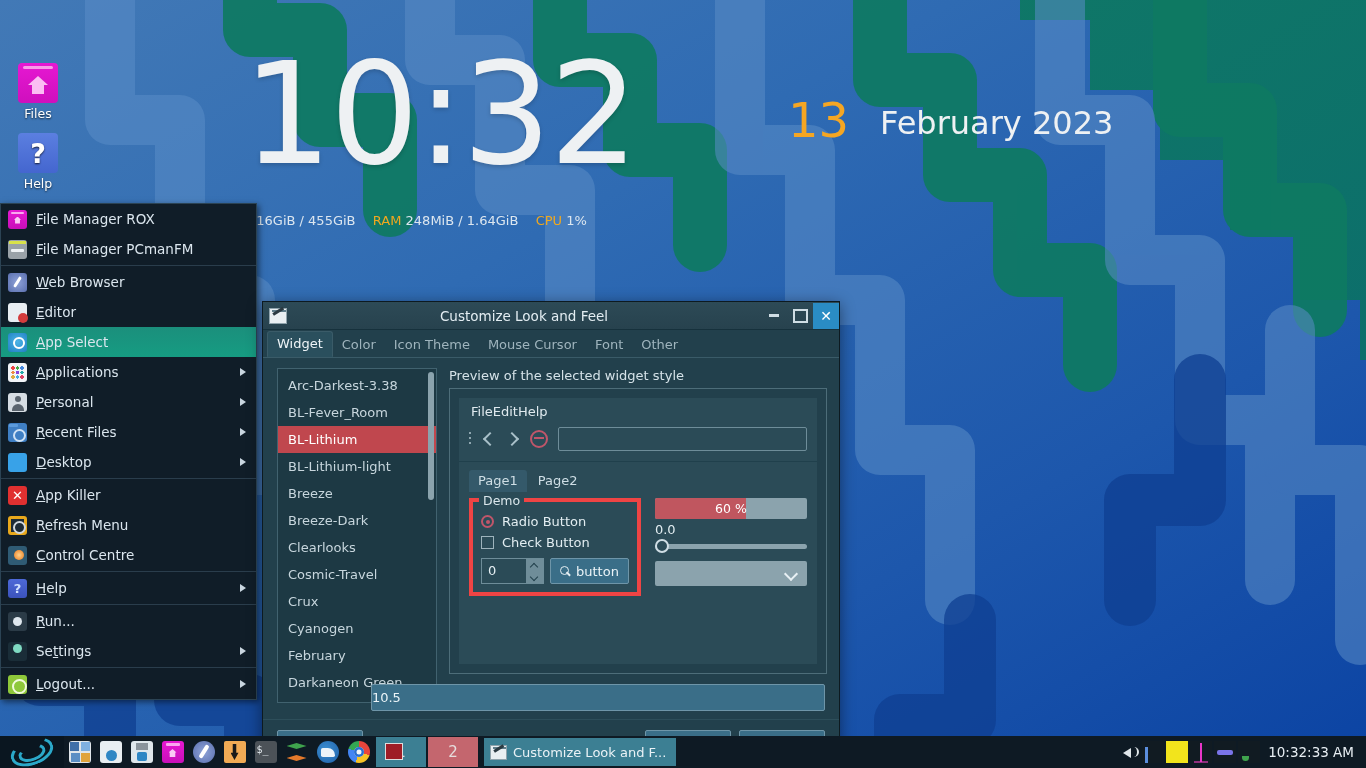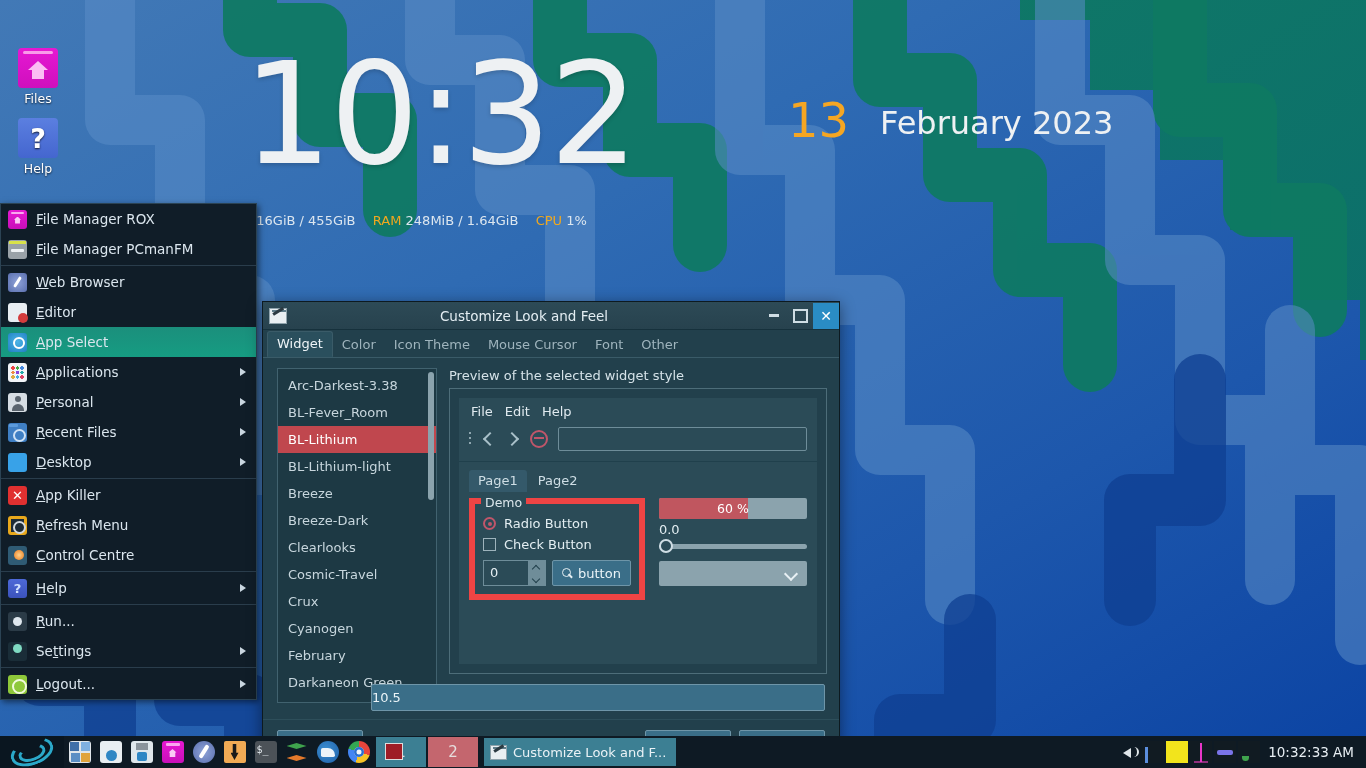--- a/index.html
+++ b/index.html
@@ -16,20 +16,21 @@
     background: linear-gradient(150deg,#3f79b8 0%, #3a74b6 18%, #2f6ab2 42%, #1f58ad 70%, #0f48a6 100%);
     overflow: hidden;
   }
   .wpsvg { position:absolute; inset:0; width:100%; height:100%; display:block; }
 
   
   .desk-icon {
     position: absolute; width: 68px; text-align: center;
     color: #fff; font-size: 12.5px;
     text-shadow: 0 1px 2px rgba(0,0,0,.75);
+    margin-top: 15px;
   }
   .desk-icon .glyph {
     width: 40px; height: 40px; margin: 0 auto 3px;
     border-radius: 4px; display: flex; align-items: center;
     justify-content: center; position: relative;
   }
   .icon-files { background: linear-gradient(#e618d2,#cf0fbd); }
   .icon-files::before {
     content:""; position:absolute; top:3px; left:5px; width:30px; height:3px;
     background:#f99ae9; border-radius:2px;
@@ -185,41 +186,41 @@
   }
 
   
   #previewcol { flex: 1; display: flex; flex-direction: column; min-width:0; }
   .prev-label { font-size: 13px; color: #d5e2e8; margin-bottom: 5px; }
   #previewbox {
     flex: 1; background: #22404c; border: 1px solid #4d6d79; padding: 9px;
     display: flex; flex-direction: column;
   }
   #demo-window { background: #2b4b57; flex: 1; display: flex; flex-direction: column; }
-  #demo-menubar { display: flex; gap: 12px; padding: 6px 12px 4px; font-size: 13px; color: #e0eaef; }
+  #demo-menubar { display: flex; gap: 0; padding: 6px 12px 4px; font-size: 13px; color: #e0eaef; }
   #demo-toolbar {
     display: flex; align-items: center; gap: 10px; padding: 4px 10px 10px;
     border-bottom: 1px solid #20404c;
   }
   .grip { width: 3px; height: 16px; position: relative; }
   .grip::before { content:""; position:absolute; left:0; top:1px; width:2px; height:2px; background:#8ea6af;
     box-shadow: 0 5px 0 #8ea6af, 0 10px 0 #8ea6af; }
   .chev { width: 14px; height: 16px; position: relative; }
   .chev::after{content:"";position:absolute;left:3px;top:3px;width:8px;height:8px;
     border-left:2px solid #a9c0c9;border-bottom:2px solid #a9c0c9;transform:rotate(45deg);}
   .chev.r::after{transform:rotate(-135deg);left:1px;}
   .stopicon { width:18px;height:18px;border:2px solid #c0566a;border-radius:50%;position:relative; }
   .stopicon::after{content:"";position:absolute;left:2px;top:5px;width:10px;height:2px;background:#c0566a;}
   #demo-entry { flex: 1; height: 24px; border: 1px solid #6e8d99; background: #2b4b57; border-radius: 2px; }
   #demo-nb { padding: 8px 10px 10px; flex: 1; }
   #nbtabs { display: flex; gap: 2px; }
   .nbtab { font-size: 13px; padding: 3px 9px 4px; color: #cfdee5; }
   .nbtab.active { background: #34596a; border-radius: 3px 3px 0 0; }
   #nbpage { display: flex; gap: 14px; margin-top: 6px; }
-  #demo-frame { border: 6px solid #ef4444; padding: 6px 8px 8px; position: relative; flex: 0 0 150px; }
+  #demo-frame { border: 4px solid #ef4444; padding: 6px 8px 8px; position: relative; flex: 0 0 150px; }
   #demo-frame .legend { position: absolute; top: -9px; left: 6px; background: #2b4b57; padding: 0 4px; font-size: 12.5px; color: #dbe7ec; }
   .ckrow { display: flex; align-items: center; gap: 8px; margin-top: 6px; font-size: 13px; color: #e2edf1; }
   .radio { width: 13px; height: 13px; border: 2px solid #c0566a; border-radius: 50%; position: relative; flex:0 0 13px; }
   .radio::after{content:"";position:absolute;left:2.5px;top:2.5px;width:4px;height:4px;background:#c0566a;border-radius:50%;}
   .checkbox { width: 13px; height: 13px; border: 1.5px solid #9db3bc; flex:0 0 13px; }
   .spinrow { display: flex; align-items: stretch; margin-top: 8px; gap: 6px; }
   .spinbox { display: flex; border: 1px solid #6e8d99; height: 26px; }
   .spinbox .sv { width: 44px; padding: 0 6px; font-size: 13px; line-height: 24px; color: #e6eff3; }
   .spinbox .sbtns { width: 17px; background: #6f8d99; display:flex; flex-direction:column; }
   .spinbox .sbtns i { flex:1; position: relative; }

